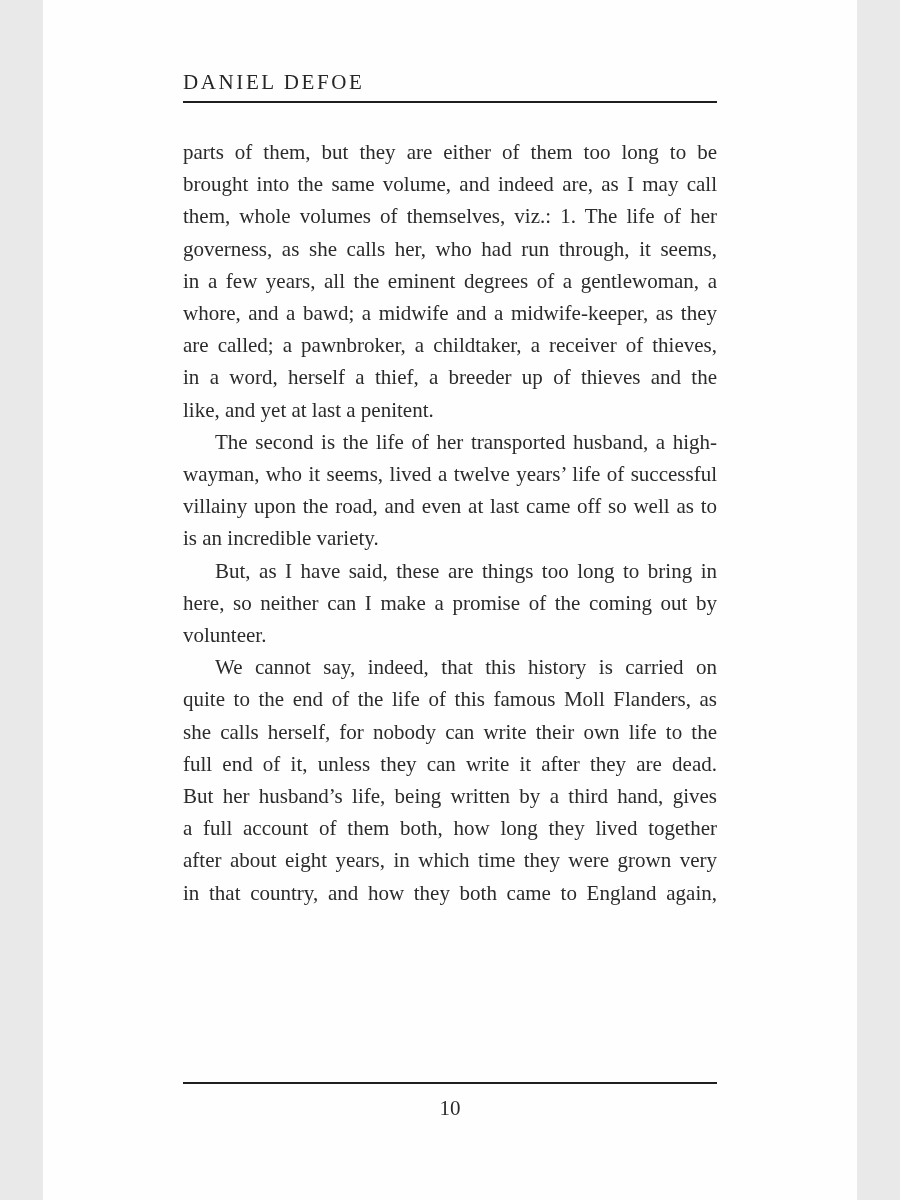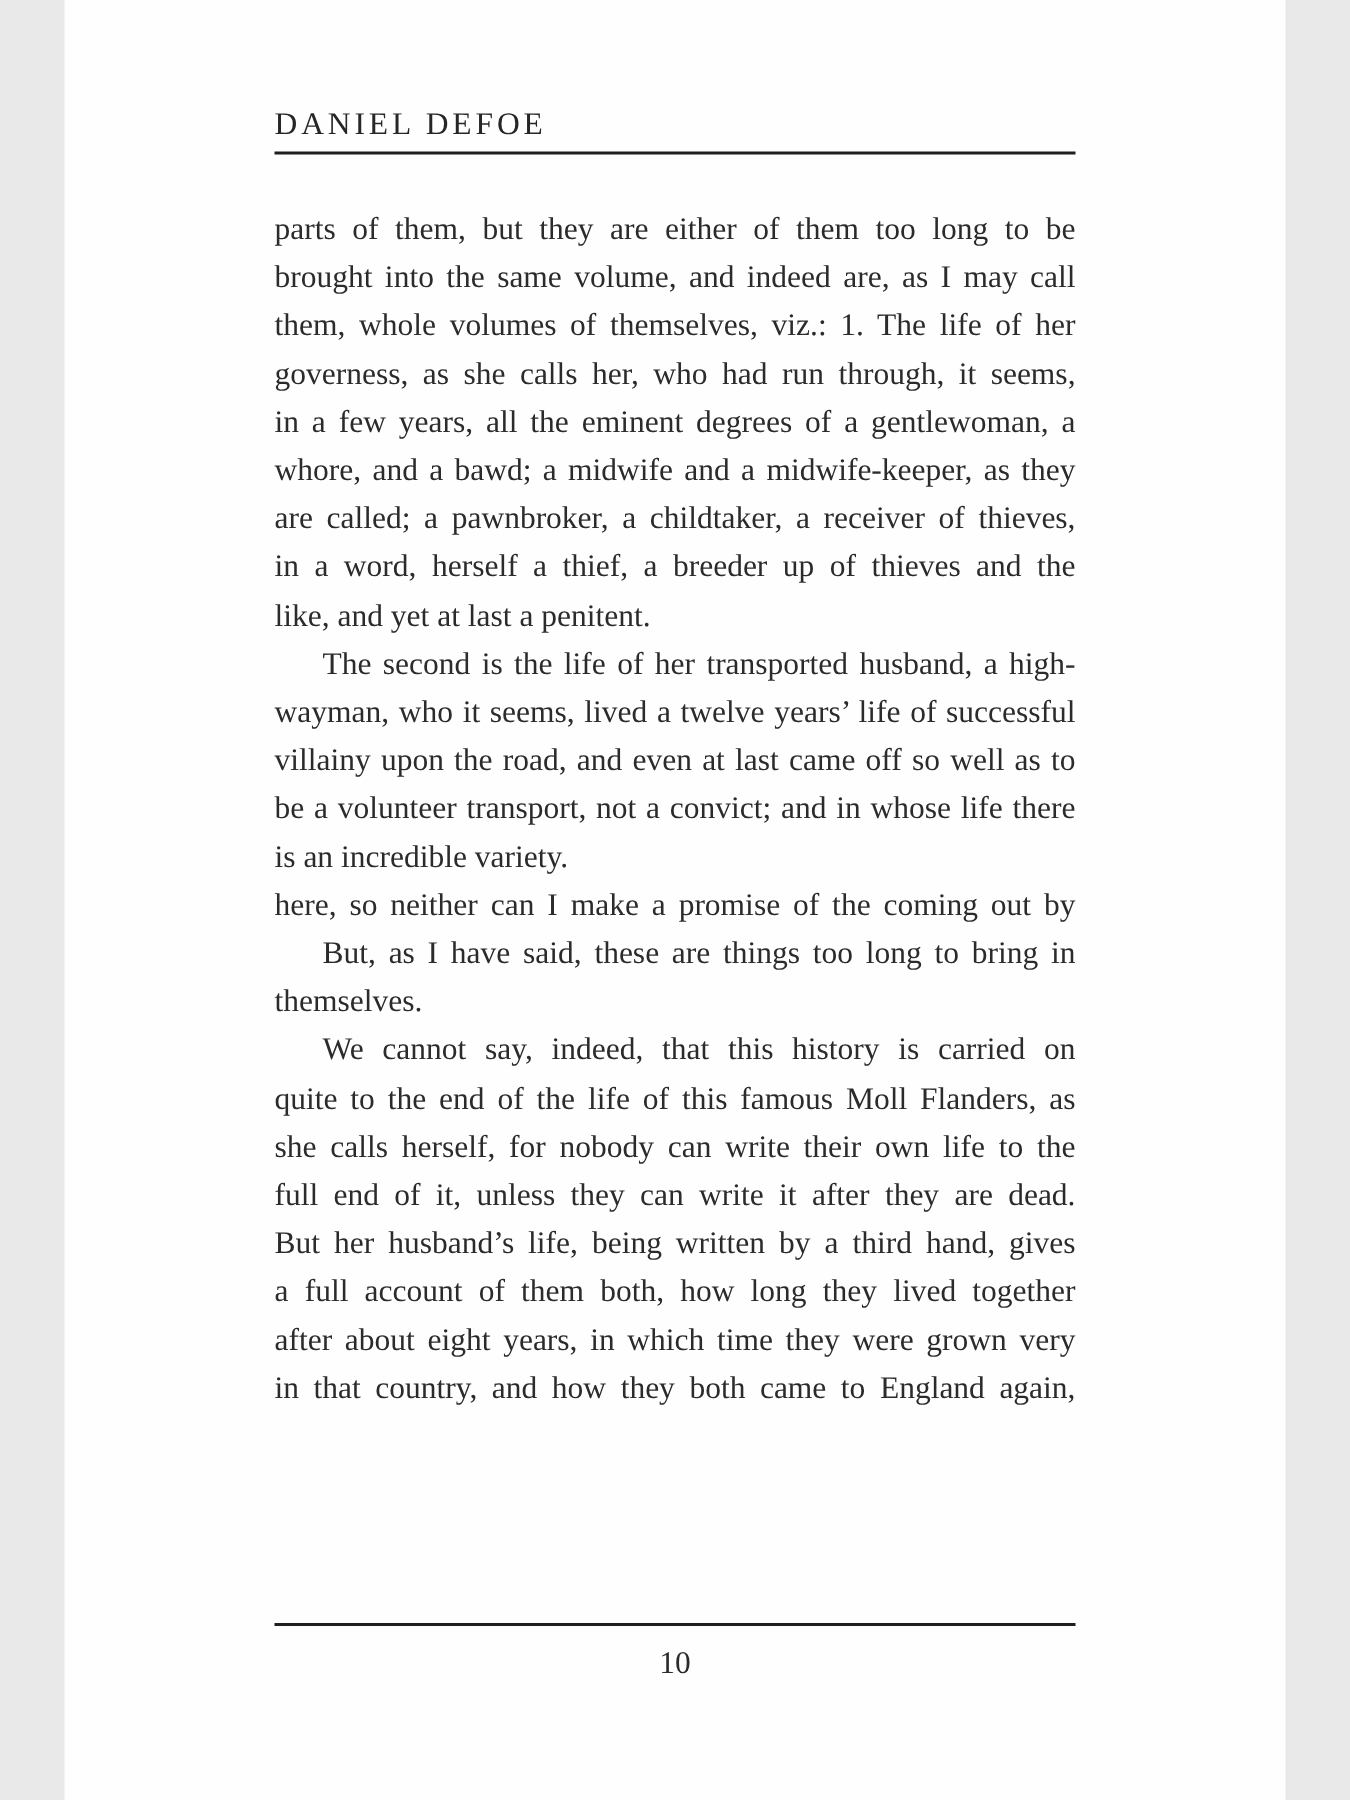--- a/index.html
+++ b/index.html
@@ -86,27 +86,26 @@
         <div class="line">in a few years, all the eminent degrees of a gentlewoman, a</div>
         <div class="line">whore, and a bawd; a midwife and a midwife-keeper, as they</div>
         <div class="line">are called; a pawnbroker, a childtaker, a receiver of thieves,</div>
         <div class="line">in a word, herself a thief, a breeder up of thieves and the</div>
         <div class="line para-end">like, and yet at last a penitent.</div>
       </div>
       <div class="paragraph">
         <div class="line indent">The second is the life of her transported husband, a high-</div>
         <div class="line">wayman, who it seems, lived a twelve years’ life of successful</div>
         <div class="line">villainy upon the road, and even at last came off so well as to</div>
-        <div class="line">be a volunteer transport, not a convict; and in whose life there</div>
         <div class="line para-end">is an incredible variety.</div>
       </div>
       <div class="paragraph">
+        <div class="line indent">But, as I have said, these are things too long to bring in</div>
         <div class="line">here, so neither can I make a promise of the coming out by</div>
-        <div class="line indent">But, as I have said, these are things too long to bring in</div>
-        <div class="line para-end">themselves.</div>
+        <div class="line para-end">volunteer.</div>
       </div>
       <div class="paragraph">
         <div class="line indent">We cannot say, indeed, that this history is carried on</div>
         <div class="line">quite to the end of the life of this famous Moll Flanders, as</div>
         <div class="line">she calls herself, for nobody can write their own life to the</div>
         <div class="line">full end of it, unless they can write it after they are dead.</div>
         <div class="line">But her husband’s life, being written by a third hand, gives</div>
         <div class="line">a full account of them both, how long they lived together</div>
         <div class="line">after about eight years, in which time they were grown very</div>
         <div class="line">in that country, and how they both came to England again,</div>

